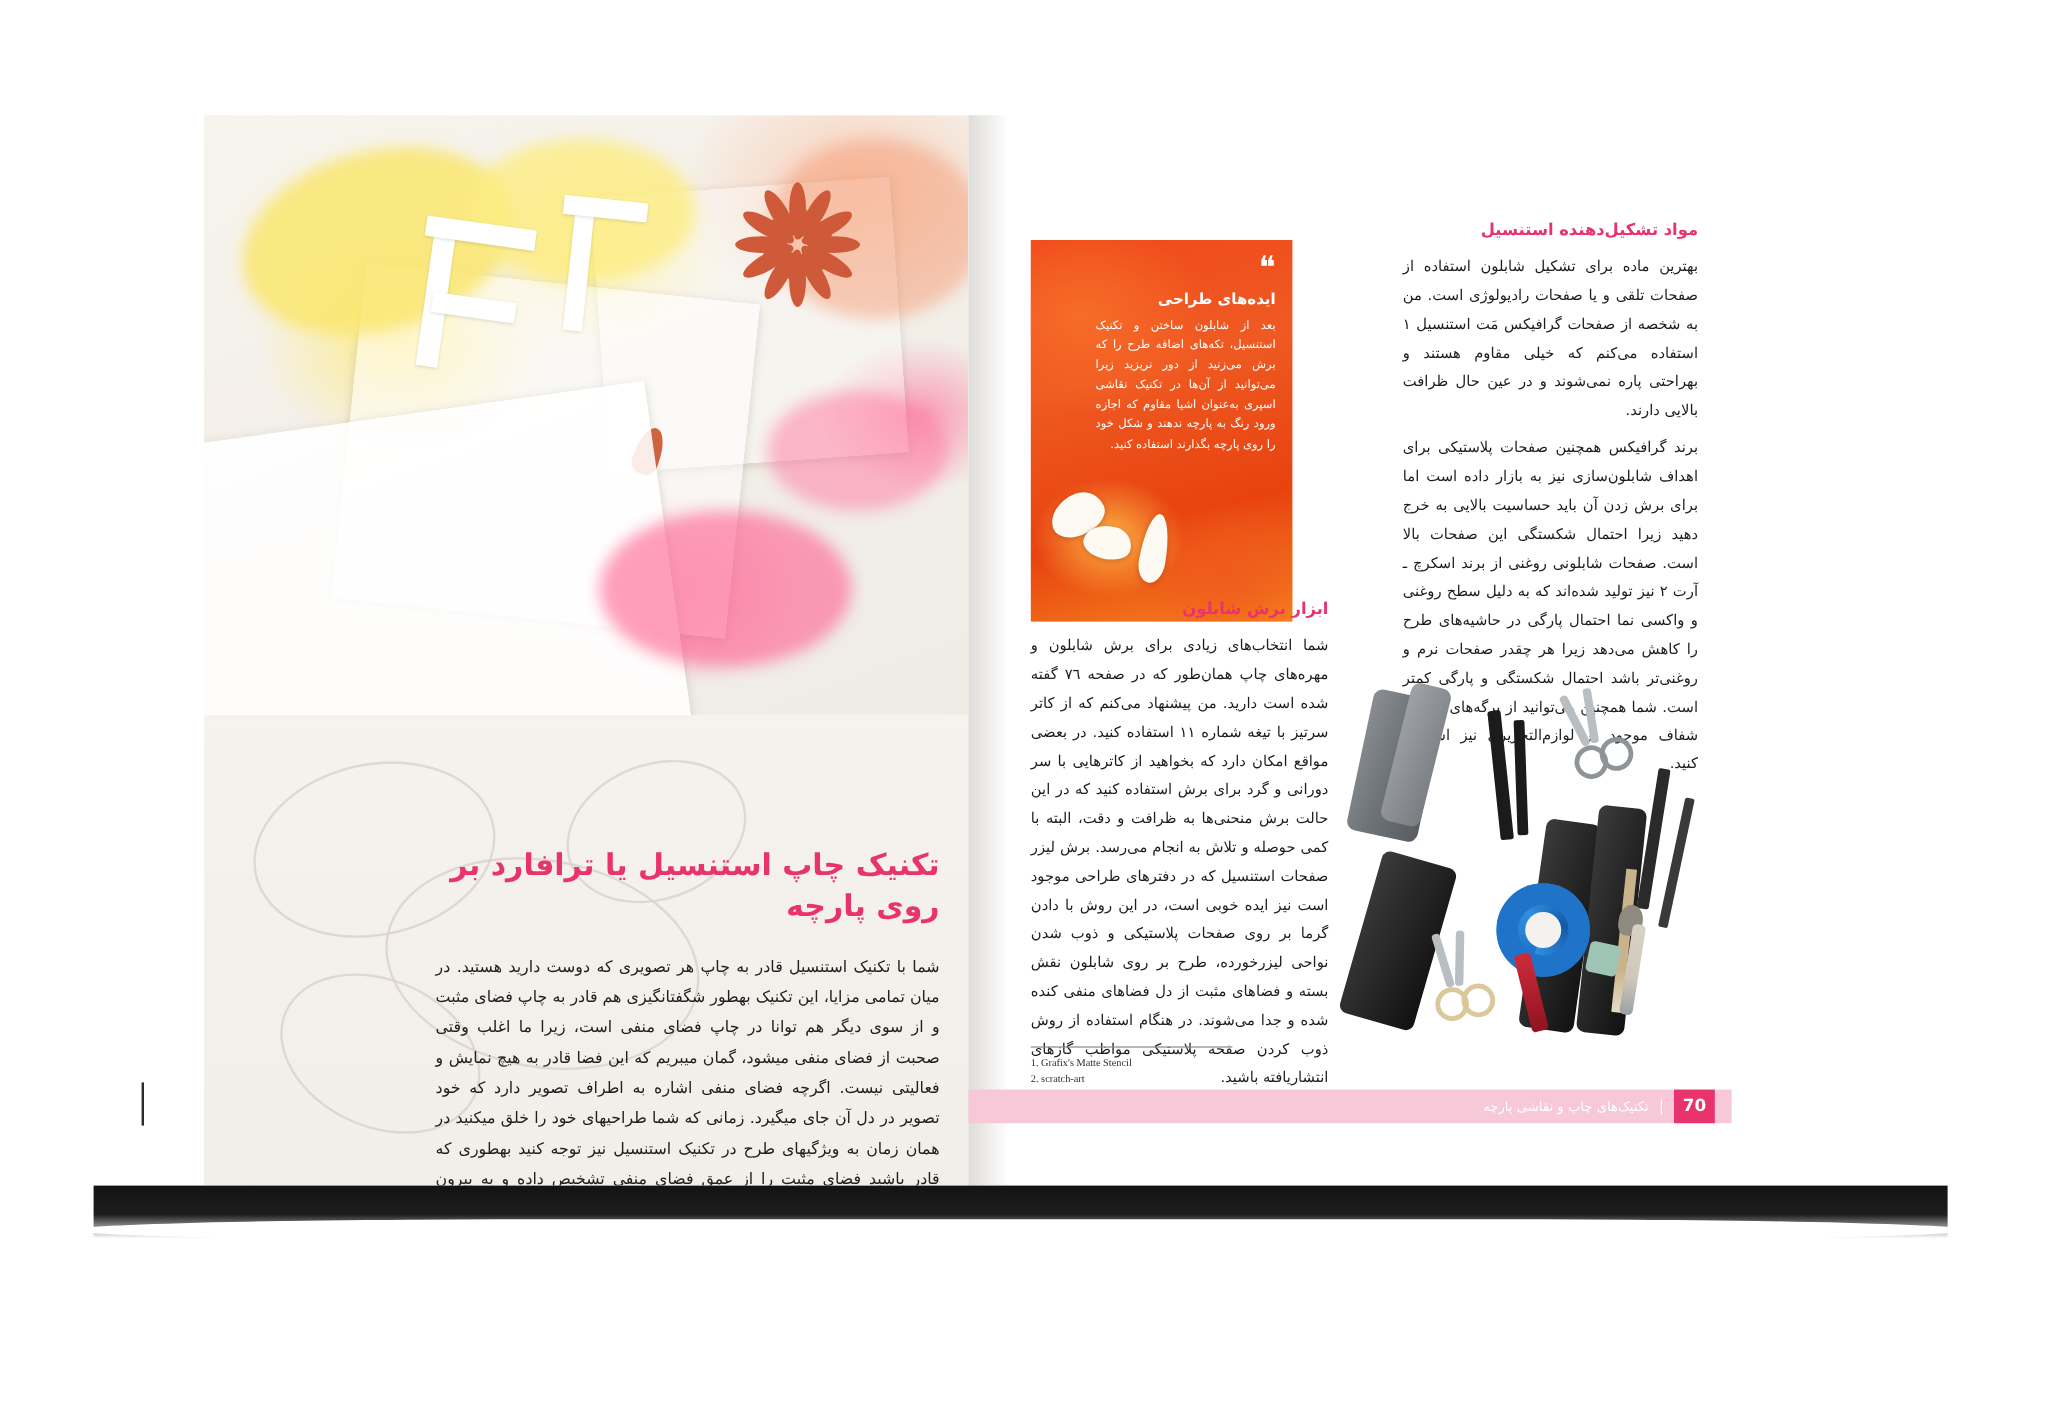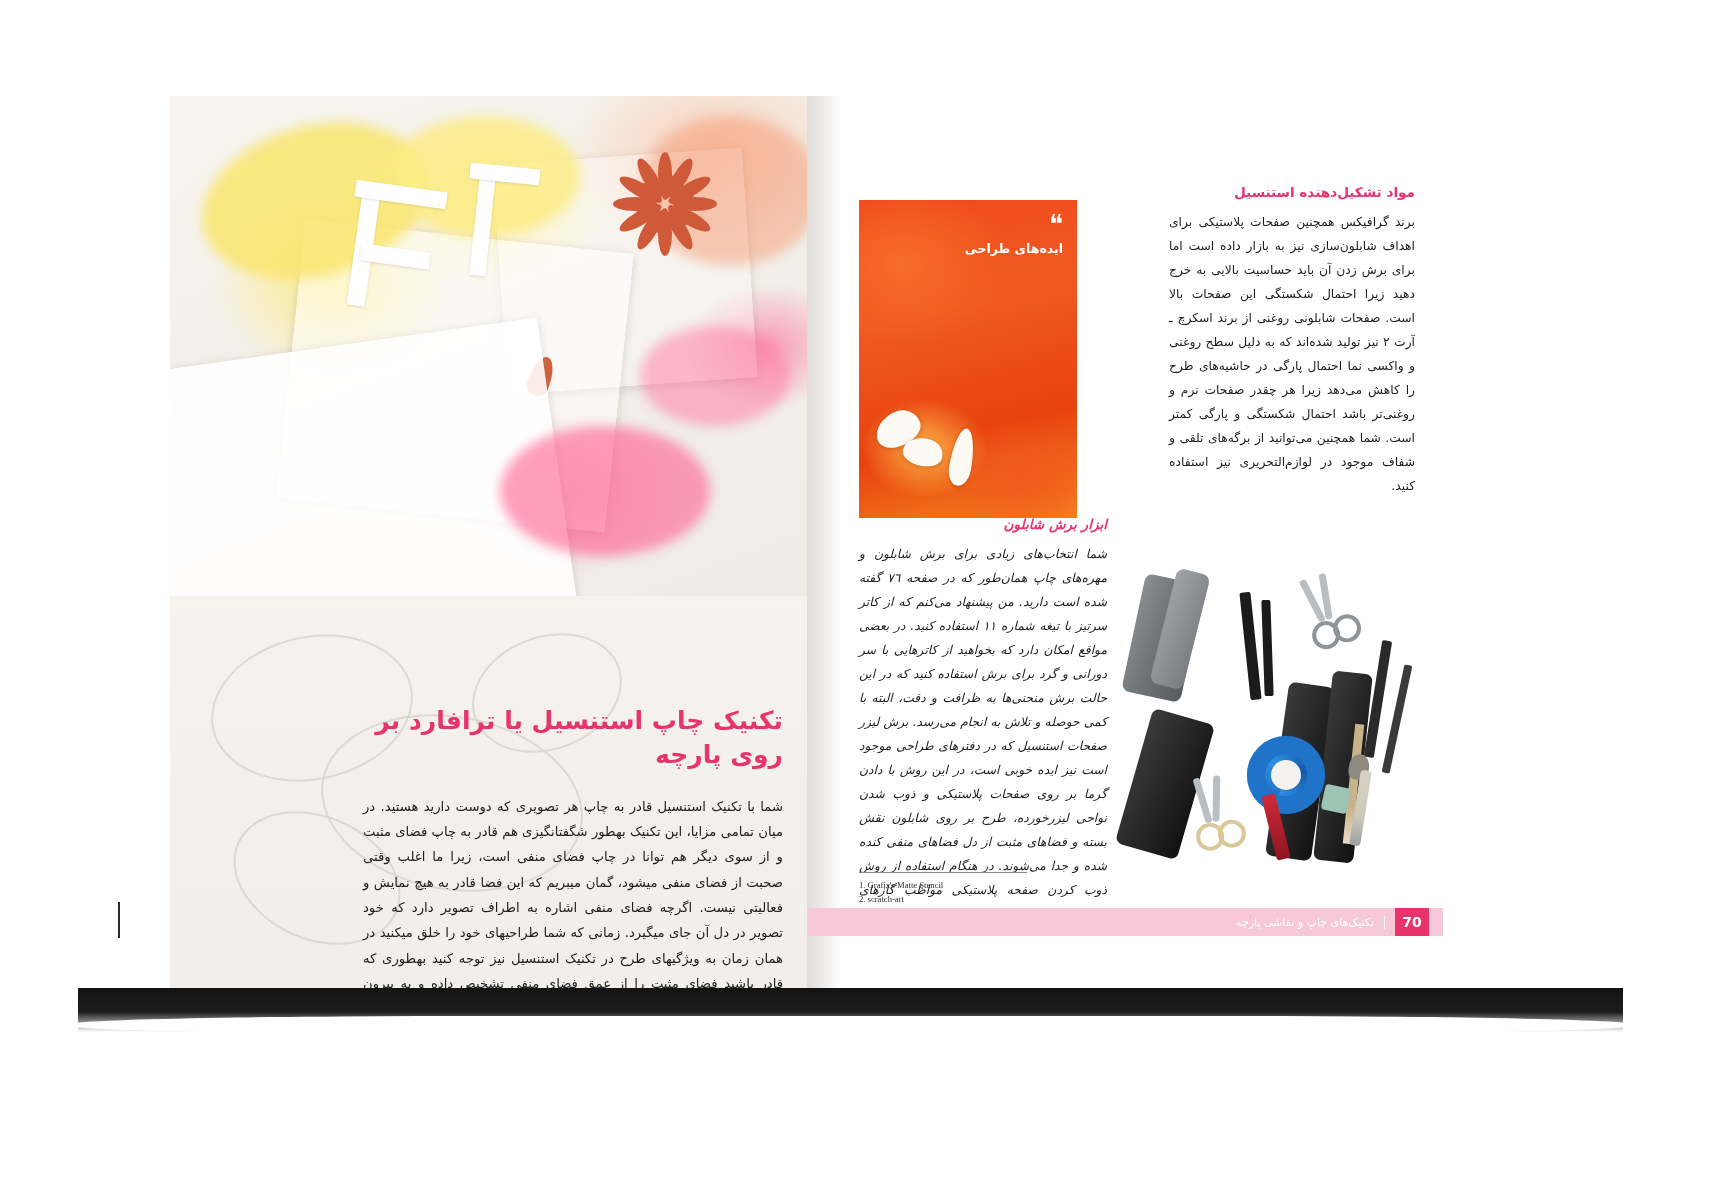--- a/index.html
+++ b/index.html
@@ -187,25 +187,24 @@
     position: absolute;
     right: 28px;
     top: 88px;
     width: 246px;
     direction: rtl;
     text-align: right;
   }
   .col-left {
     position: absolute;
     left: 52px;
-    top: 420px;
+    top: 404px;
     width: 248px;
     direction: rtl;
     text-align: right;
-    font-style: italic;
   }
   .head-pink {
     color: #e8336d;
     font-size: 13.6px;
     font-weight: bold;
     margin-bottom: 11px;
     text-align: right;
   }
   .rp {
     font-size: 12.3px;
@@ -504,30 +503,32 @@
       <div class="chapter-title">تکنیک چاپ استنسیل یا ترافارد بر روی پارچه</div>
       <p class="body-par">شما با تکنیک استنسیل قادر به چاپ هر تصویری که دوست دارید هستید. در میان تمامی مزایا، این تکنیک بهطور شگفتانگیزی هم قادر به چاپ فضای مثبت و از سوی دیگر هم توانا در چاپ فضای منفی است، زیرا ما اغلب وقتی صحبت از فضای منفی میشود، گمان میبریم که این فضا قادر به هیچ نمایش و فعالیتی نیست. اگرچه فضای منفی اشاره به اطراف تصویر دارد که خود تصویر در دل آن جای میگیرد. زمانی که شما طراحیهای خود را خلق میکنید در همان زمان به ویژگیهای طرح در تکنیک استنسیل نیز توجه کنید بهطوری که قادر باشید فضای مثبت را از عمق فضای منفی تشخیص داده و به بیرون بکشید.</p>
     </div>
   </div>
   <div class="left-rule"></div>
 
   <div class="page-right">
 
     <div class="col-right">
       <div class="head-pink">مواد تشکیل‌دهنده استنسیل</div>
+      <p class="rp">بهترین ماده برای تشکیل شابلون استفاده از صفحات تلقی و یا صفحات رادیولوژی است. من به شخصه از صفحات گرافیکس مَت استنسیل ١ استفاده می‌کنم که خیلی مقاوم هستند و بهراحتی پاره نمی‌شوند و در عین حال ظرافت بالایی دارند.</p>
       <p class="rp">برند گرافیکس همچنین صفحات پلاستیکی برای اهداف شابلون‌سازی نیز به بازار داده است اما برای برش زدن آن باید حساسیت بالایی به خرج دهید زیرا احتمال شکستگی این صفحات بالا است. صفحات شابلونی روغنی از برند اسکرچ ـ آرت ٢ نیز تولید شده‌اند که به دلیل سطح روغنی و واکسی نما احتمال پارگی در حاشیه‌های طرح را کاهش می‌دهد زیرا هر چقدر صفحات نرم و روغنی‌تر باشد احتمال شکستگی و پارگی کمتر است. شما همچنین می‌توانید از برگه‌های تلقی و شفاف موجود در لوازم‌التحریری نیز استفاده کنید.</p>
     </div>
 
     <div class="tipbox">
       <div class="petal-white pw1"></div>
       <div class="petal-white pw2"></div>
       <div class="petal-white pw3"></div>
       <div class="tip-quote">
         <div class="tip-mark">❝</div>
         <div class="tip-title">ایده‌های طراحی</div>
+        <div class="tip-body">بعد از شابلون ساختن و تکنیک استنسیل، تکه‌های اضافه طرح را که برش می‌زنید از دور نریزید زیرا می‌توانید از آن‌ها در تکنیک نقاشی اسپری به‌عنوان اشیا مقاوم که اجازه ورود رنگ به پارچه ندهند و شکل خود را روی پارچه بگذارند استفاده کنید.</div>
       </div>
     </div>
 
     <div class="col-left">
       <div class="head-pink">ابزار برش شابلون</div>
       <p class="rp">شما انتخاب‌های زیادی برای برش شابلون و مهره‌های چاپ همان‌طور که در صفحه ٧٦ گفته شده است دارید. من پیشنهاد می‌کنم که از کاتر سرتیز با تیغه شماره ١١ استفاده کنید. در بعضی مواقع امکان دارد که بخواهید از کاترهایی با سر دورانی و گرد برای برش استفاده کنید که در این حالت برش منحنی‌ها به ظرافت و دقت، البته با کمی حوصله و تلاش به انجام می‌رسد. برش لیزر صفحات استنسیل که در دفترهای طراحی موجود است نیز ایده خوبی است، در این روش با دادن گرما بر روی صفحات پلاستیکی و ذوب شدن نواحی لیزر‌خورده، طرح بر روی شابلون نقش بسته و فضاهای مثبت از دل فضاهای منفی کنده شده و جدا می‌شوند. در هنگام استفاده از روش ذوب کردن صفحه پلاستیکی مواظب گازهای انتشاریافته باشید.</p>
     </div>
 
     <div class="footnotes">
       <div class="fn-rule"></div>

